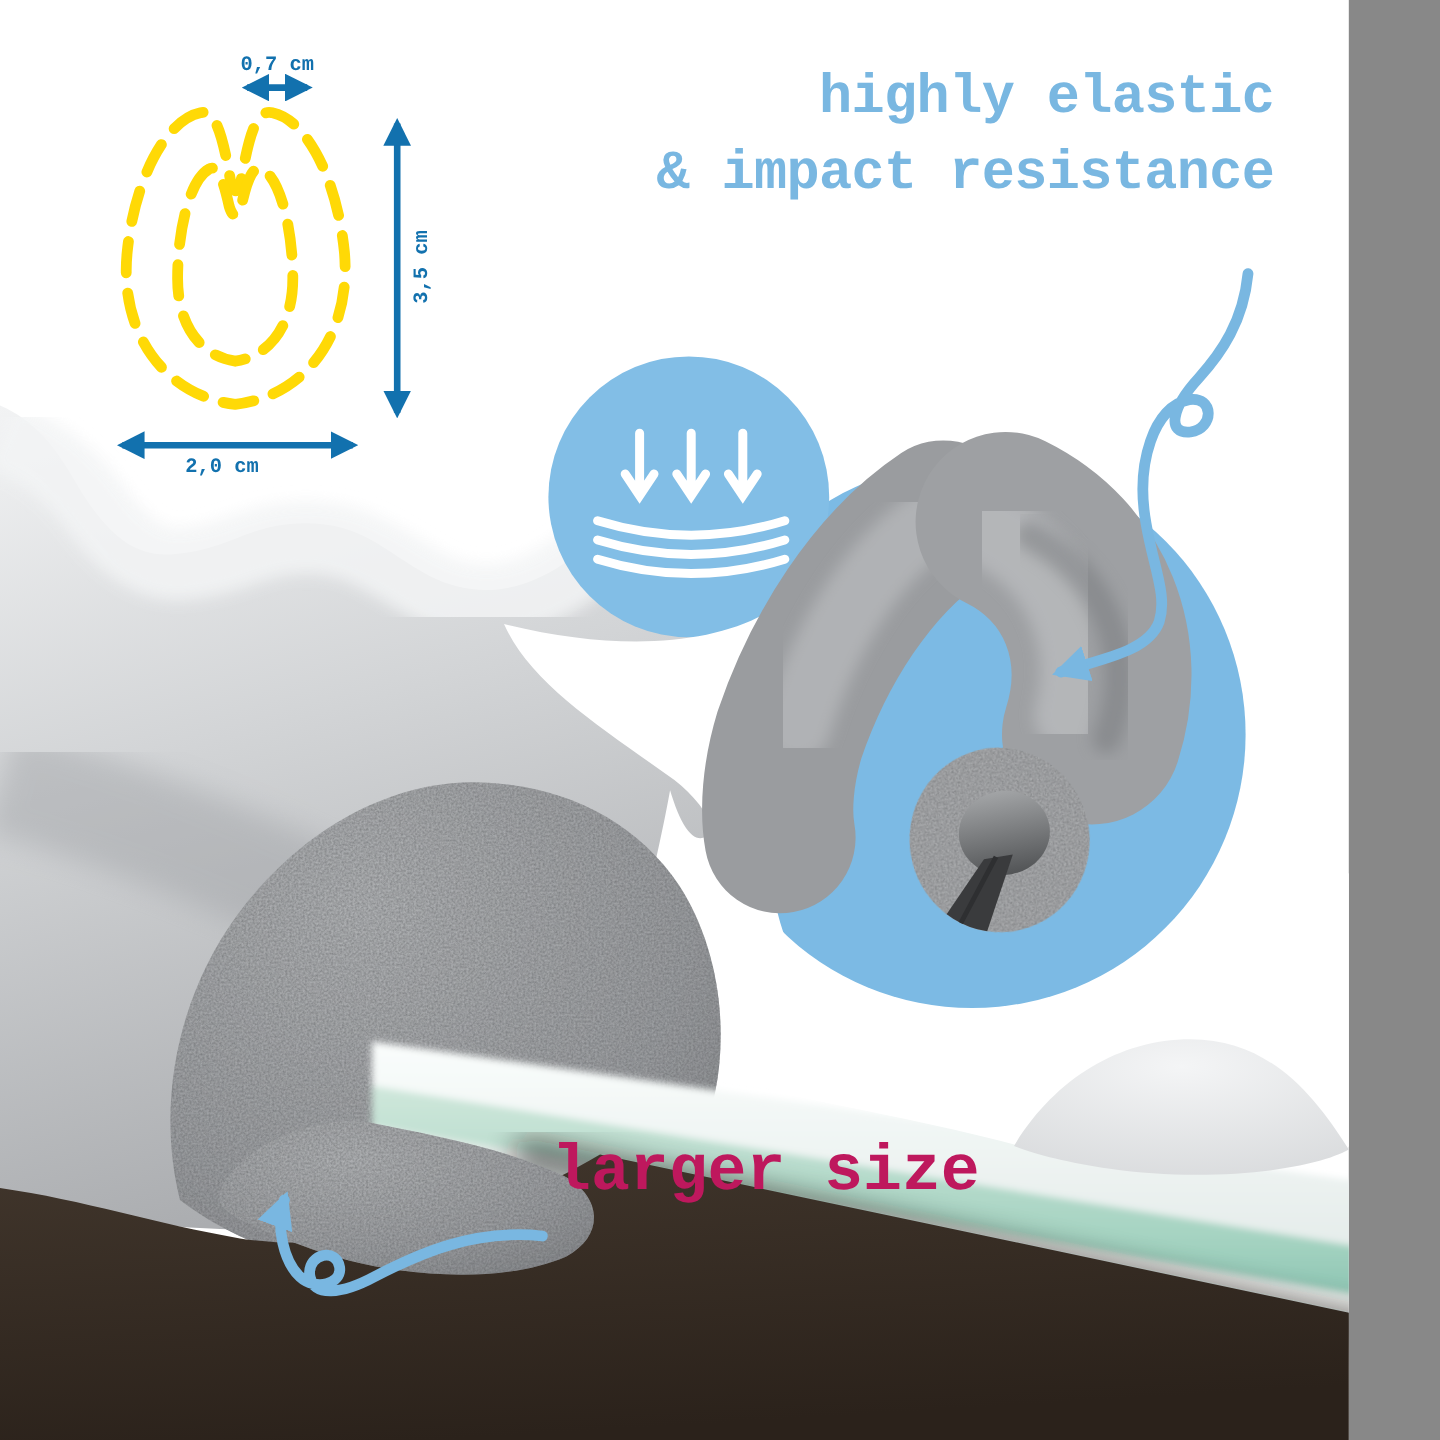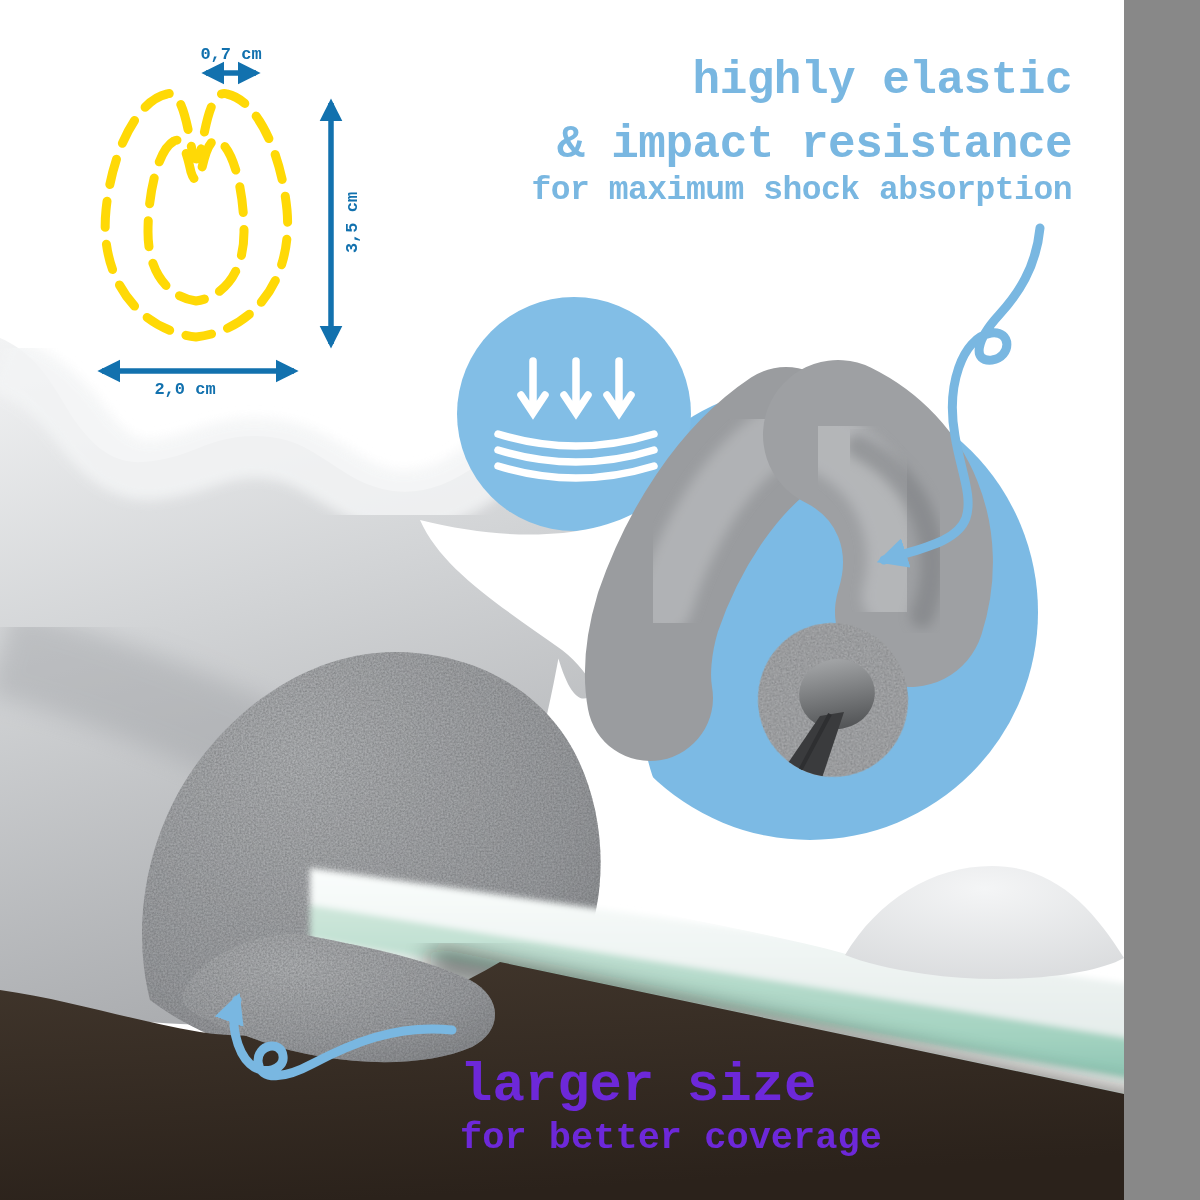--- a/index.html
+++ b/index.html
@@ -7,28 +7,28 @@
     position:relative;width:1124px;height:1200px;overflow:hidden;
     background:#ffffff;font-family:Liberation Mono, monospace;
   }
   .stage svg{position:absolute;left:0;top:0;}
   .dim-label{
     position:absolute;color:#1271ae;font-weight:bold;font-size:17px;
     text-align:center;white-space:nowrap;
   }
   .dim-label.rot{transform:rotate(-90deg);transform-origin:center center;}
   .callout-elastic{
-    position:absolute;right:52px;top:58px;text-align:right;
+    position:absolute;right:62px;top:58px;text-align:right;
     color:#79b7e1;font-weight:bold;line-height:1.0;letter-spacing:-0.5px;
   }
   .callout-elastic .l1,.callout-elastic .l2{font-size:46px;}
   .callout-elastic .l2{margin-top:18px;}
   .callout-elastic .l3{font-size:33px;margin-top:6px;}
   .callout-size{
-    position:absolute;left:460px;top:1058px;text-align:left;color:#6d28d9;
+    position:absolute;left:460px;top:950px;text-align:left;color:#be185d;
     font-weight:bold;line-height:1.05;
   }
   .callout-size .l1{font-size:54px;}
   .callout-size .l2{font-size:37px;margin-top:4px;}
 </style>
 </head>
 <body>
 
 <div class="stage">
 
@@ -263,21 +263,19 @@
     C 237 1052 229 1022 237 1000"></path>
 </svg>
 
 <div class="dim-label" style="left:191px;top:45px;width:80px;">0,7 cm</div>
 <div class="dim-label rot" style="left:292px;top:213px;width:120px;">3,5 cm</div>
 <div class="dim-label" style="left:135px;top:380px;width:100px;">2,0 cm</div>
 
 <div class="callout-elastic">
   <div class="l1">highly elastic</div>
   <div class="l2">&amp; impact resistance</div>
-  <div class="l3">for maximum shock absorption</div>
 </div>
 
 <div class="callout-size">
   <div class="l1">larger size</div>
-  <div class="l2">for better coverage</div>
 </div>
 
 </div>
 
 </body></html>

